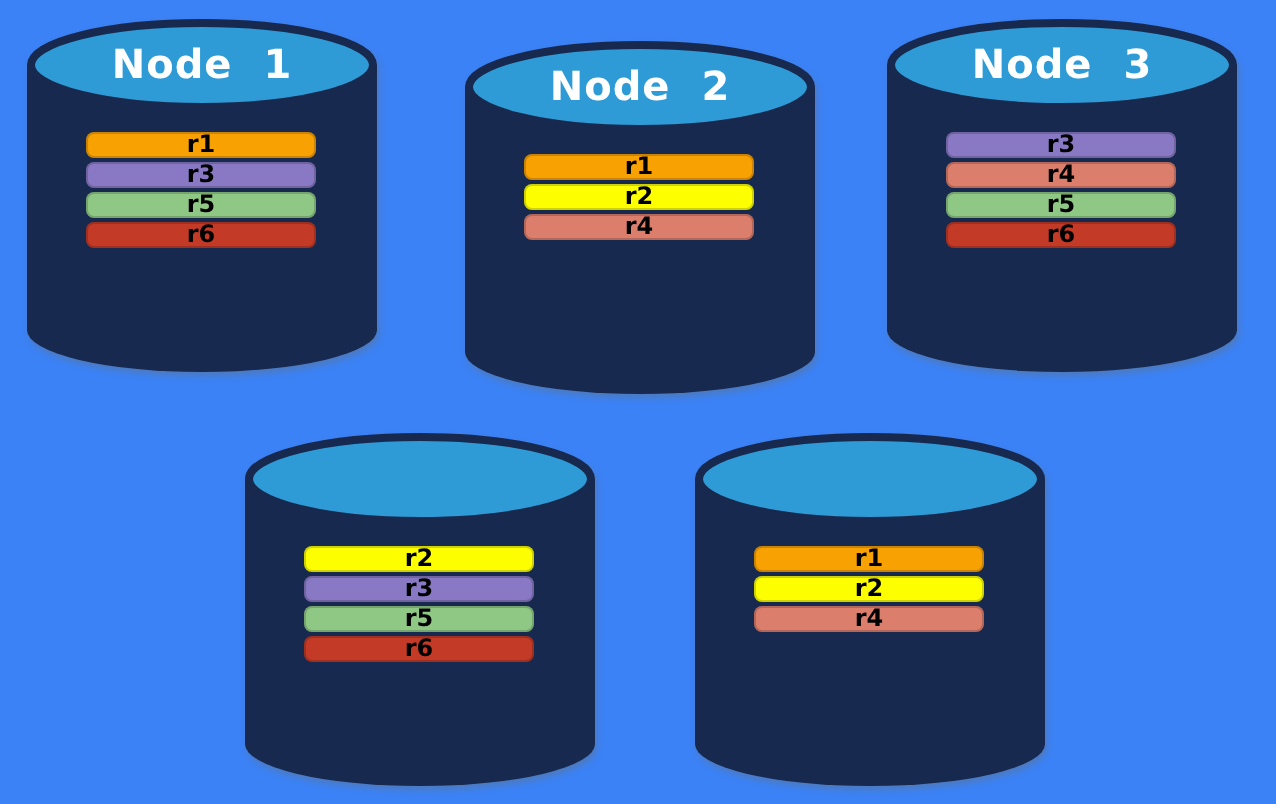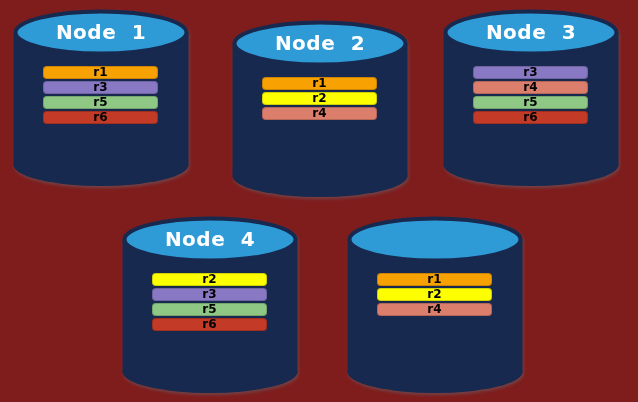--- a/index.html
+++ b/index.html
@@ -5,21 +5,21 @@
   html, body {
     margin: 0;
     padding: 0;
     background: #ffffff;
     font-family: "DejaVu Sans", "Liberation Sans", sans-serif;
   }
   .canvas {
     position: relative;
     width: 638px;
     height: 402px;
-    background: #7f1d1d;
+    background: #3b82f6;
     overflow: hidden;
   }
   .node {
     position: absolute;
     width: 176px;
     height: 180px;
   }
   .cyl {
     position: absolute;
     left: 0;
@@ -115,21 +115,20 @@
         <div class="bar" style="background: rgb(195, 58, 38);"><span style="color: rgb(0, 0, 0);">r6</span></div>
       </div>
   </div>
 
   <div class="node" style="left: 122px; top: 216px;">
     <svg class="cyl" viewBox="0 0 176 180" aria-hidden="true">
       <ellipse class="cyl-bottom" cx="88" cy="156" rx="87.5" ry="21"></ellipse>
       <rect class="cyl-side" x="0.5" y="23.5" width="175" height="133"></rect>
       <ellipse class="cyl-top" cx="88" cy="23.5" rx="85.5" ry="21"></ellipse>
     </svg>
-    <div class="node-title">Node 4</div>
     <div class="bars">
         <div class="bar" style="background: rgb(253, 255, 0);"><span style="color: rgb(0, 0, 0);">r2</span></div>
         <div class="bar" style="background: rgb(137, 121, 196);"><span style="color: rgb(0, 0, 0);">r3</span></div>
         <div class="bar" style="background: rgb(143, 200, 132);"><span style="color: rgb(0, 0, 0);">r5</span></div>
         <div class="bar" style="background: rgb(195, 58, 38);"><span style="color: rgb(0, 0, 0);">r6</span></div>
       </div>
   </div>
 
   <div class="node" style="left: 347px; top: 216px;">
     <svg class="cyl" viewBox="0 0 176 180" aria-hidden="true">

